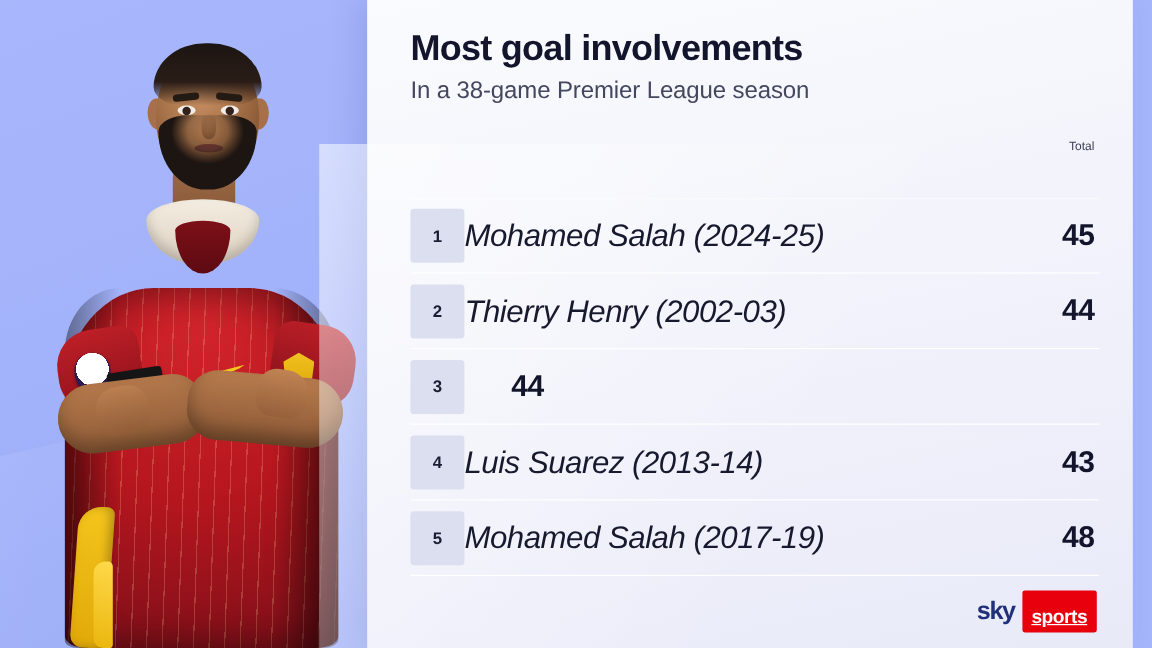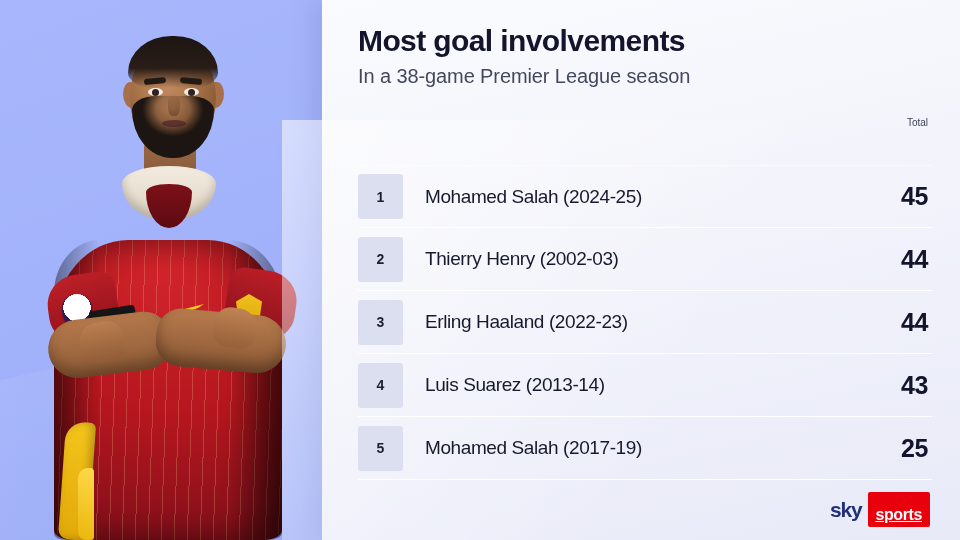--- a/index.html
+++ b/index.html
@@ -151,21 +151,21 @@
     clip-path: polygon(50% 0%, 100% 22%, 86% 100%, 14% 100%, 0% 22%);
     opacity:.95;
   }
   .crest-lfc{
     left:221px; top:300px; width:20px; height:9px;
     font-size:6px; color:#6d1016; text-align:center; letter-spacing:.5px;
   }
 
   
   #content-panel{
-    position:absolute; left:322px; top:0; width:638px; height:540px;
+    position:absolute; left:306px; top:0; width:638px; height:540px;
     background:linear-gradient(168deg,#fafbfe 0%,#f3f4fb 40%,#e8eaf8 100%);
     box-shadow:-10px 0 22px rgba(60,70,140,.14);
   }
   .panel-sheen{
     position:absolute; left:-40px; top:120px; width:760px; height:420px;
     background:linear-gradient(118deg, rgba(255,255,255,.55) 0%, rgba(255,255,255,0) 56%);
     pointer-events:none;
   }
 
   #header{ position:absolute; left:36px; top:24px; right:28px; }
@@ -189,23 +189,24 @@
     border-bottom:1px solid rgba(255,255,255,.95);
   }
   .row:first-child{ border-top:1px solid rgba(255,255,255,.55); }
   .rank{
     width:45px; height:45px; flex:0 0 45px;
     background:#dcdff0; border-radius:3px;
     display:flex; align-items:center; justify-content:center;
     font-size:14px; font-weight:700; color:#1b1e33;
   }
   .player-name{
-    flex:1 1 auto; padding-left:22px;
-    font-size:19px; color:#171a2e; font-weight:400; letter-spacing:-0.4px;
+    flex:1 1 auto; 
+    font-size:26px; color:#171a2e; font-weight:400; letter-spacing:-0.4px;
     white-space:nowrap;
+    font-style:italic;
   }
   .total{
     flex:0 0 70px; text-align:right; padding-right:4px;
     font-size:25px; font-weight:700; color:#12152b; letter-spacing:-0.4px;
   }
 
   
   #logo{
     position:absolute; right:30px; bottom:20px;
     display:flex; align-items:center; height:21px;
@@ -286,34 +287,33 @@
     </div>
 
     <div class="row">
       <div class="rank">2</div>
       <div class="player-name">Thierry Henry (2002-03)</div>
       <div class="total">44</div>
     </div>
 
     <div class="row">
       <div class="rank">3</div>
-      <div class="player-name">Erling Haaland (2022-23)</div>
       <div class="total">44</div>
     </div>
 
     <div class="row">
       <div class="rank">4</div>
       <div class="player-name">Luis Suarez (2013-14)</div>
       <div class="total">43</div>
     </div>
 
     <div class="row">
       <div class="rank">5</div>
       <div class="player-name">Mohamed Salah (2017-19)</div>
-      <div class="total">25</div>
+      <div class="total">48</div>
     </div>
 
   </div>
 
   <div id="logo">
     <span id="logo-sky">sky</span>
     <span id="logo-sports">sports</span>
   </div>
 </div>
 

